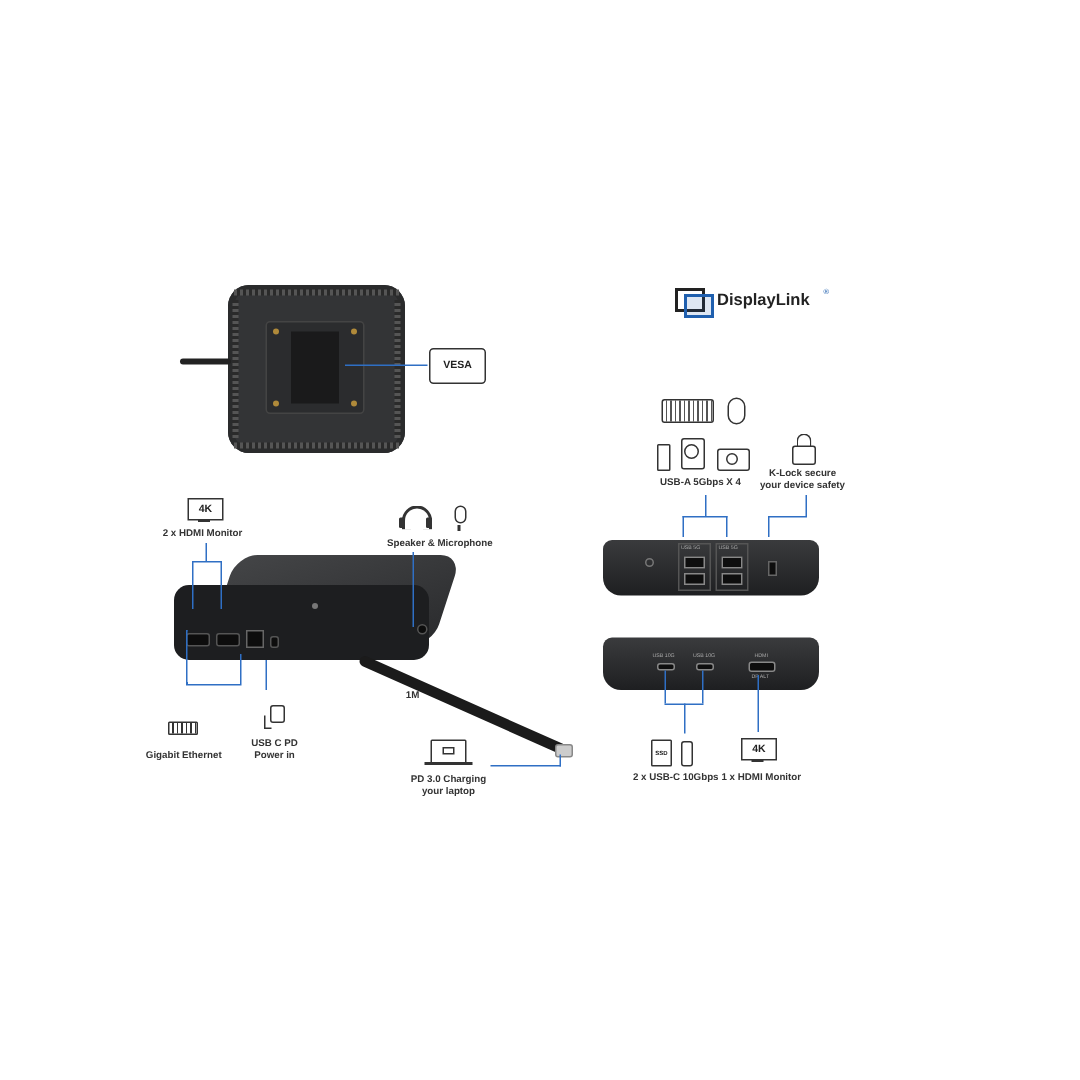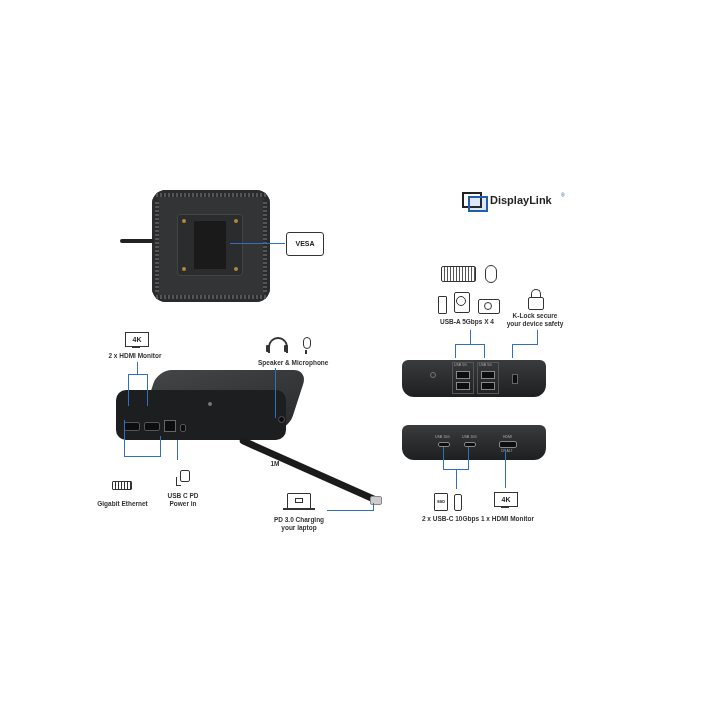--- a/index.html
+++ b/index.html
@@ -25,21 +25,21 @@
     <div class="abs" style="left:4px;bottom:4px;width:4px;height:4px;border-radius:50%;background:#b08a3a;"></div>
     <div class="abs" style="right:4px;bottom:4px;width:4px;height:4px;border-radius:50%;background:#b08a3a;"></div>
   </div>
 </div>
 <div class="abs" style="left:120px;top:239px;width:34px;height:4px;background:#222;border-radius:2px;"></div>
 <div class="bl" style="left:230px;top:243px;width:55px;height:1px;"></div>
 <div class="abs" style="left:286px;top:232px;width:36px;height:22px;border:1.5px solid #333;border-radius:3px;font-size:7px;font-weight:bold;text-align:center;line-height:22px;">
   <span>VESA</span>
 </div>
 
-<div class="abs" style="left:460px;top:190px;width:110px;height:22px;">
+<div class="abs" style="left:448px;top:190px;width:110px;height:22px;">
   <div class="abs" style="left:2px;top:2px;width:16px;height:12px;border:2px solid #222;"></div>
   <div class="abs" style="left:8px;top:6px;width:16px;height:12px;border:2px solid #1f5fae;background:rgba(31,95,174,0.15);"></div>
   <span class="abs" style="left:30px;top:4px;font-size:11px;font-weight:bold;color:#222;">DisplayLink</span>
   <span class="abs" style="left:101px;top:2px;font-size:5px;color:#1f5fae;">®</span>
 </div>
 
 <div class="abs" style="left:108px;top:370px;width:190px;height:80px;">
   <div class="abs" style="left:40px;top:0;width:150px;height:60px;background:linear-gradient(160deg,#444547,#2a2b2d);border-radius:14px;transform:skewX(-18deg);"></div>
   <div class="abs" style="left:8px;top:20px;width:170px;height:50px;background:#1d1e20;border-radius:10px;"></div>
   <div class="abs" style="left:100px;top:32px;width:4px;height:4px;border-radius:50%;background:#777;"></div>

